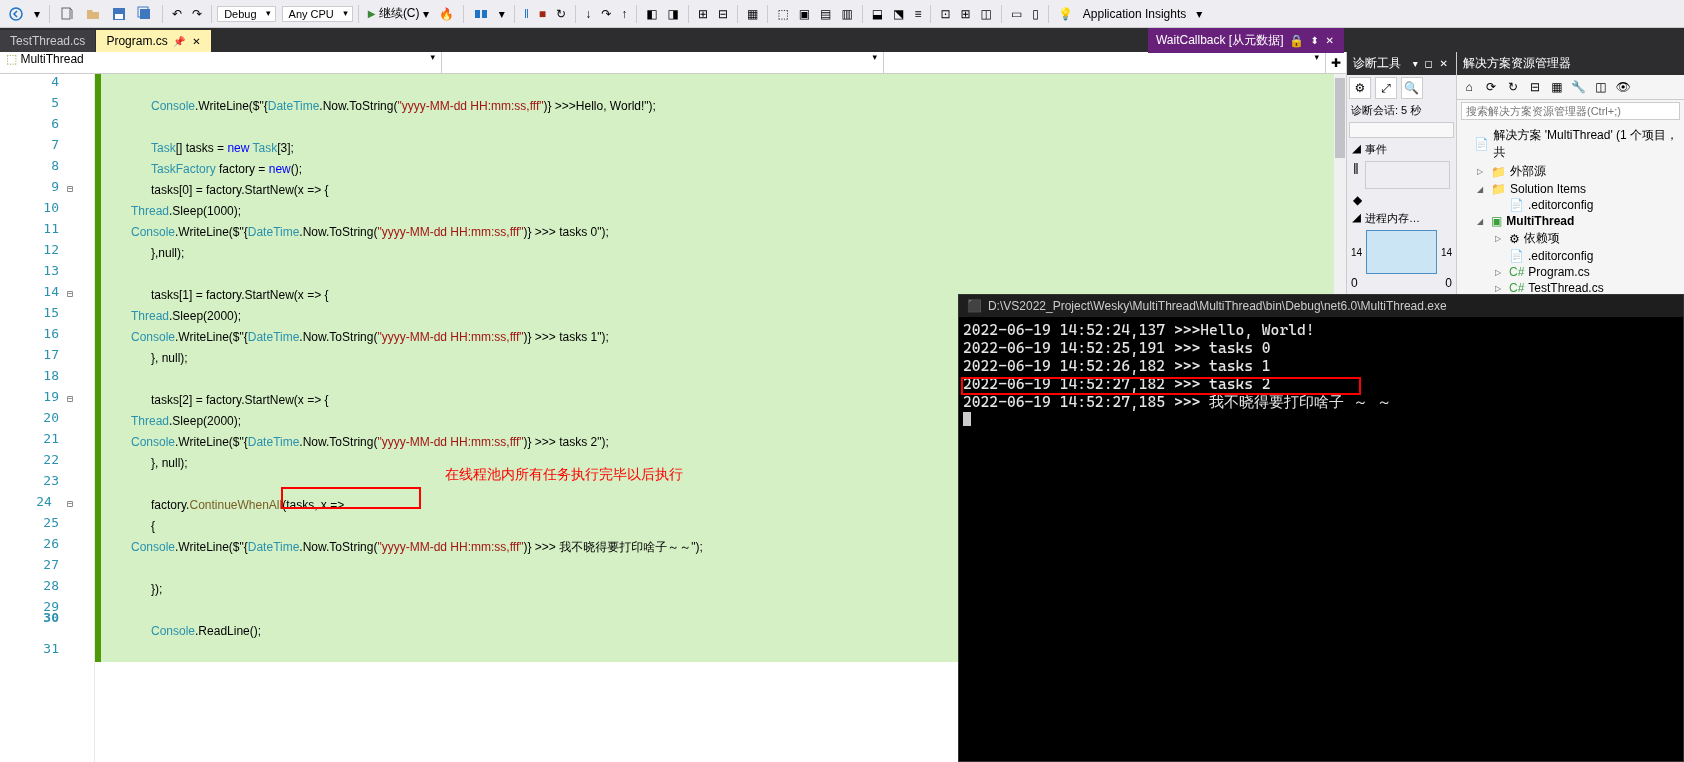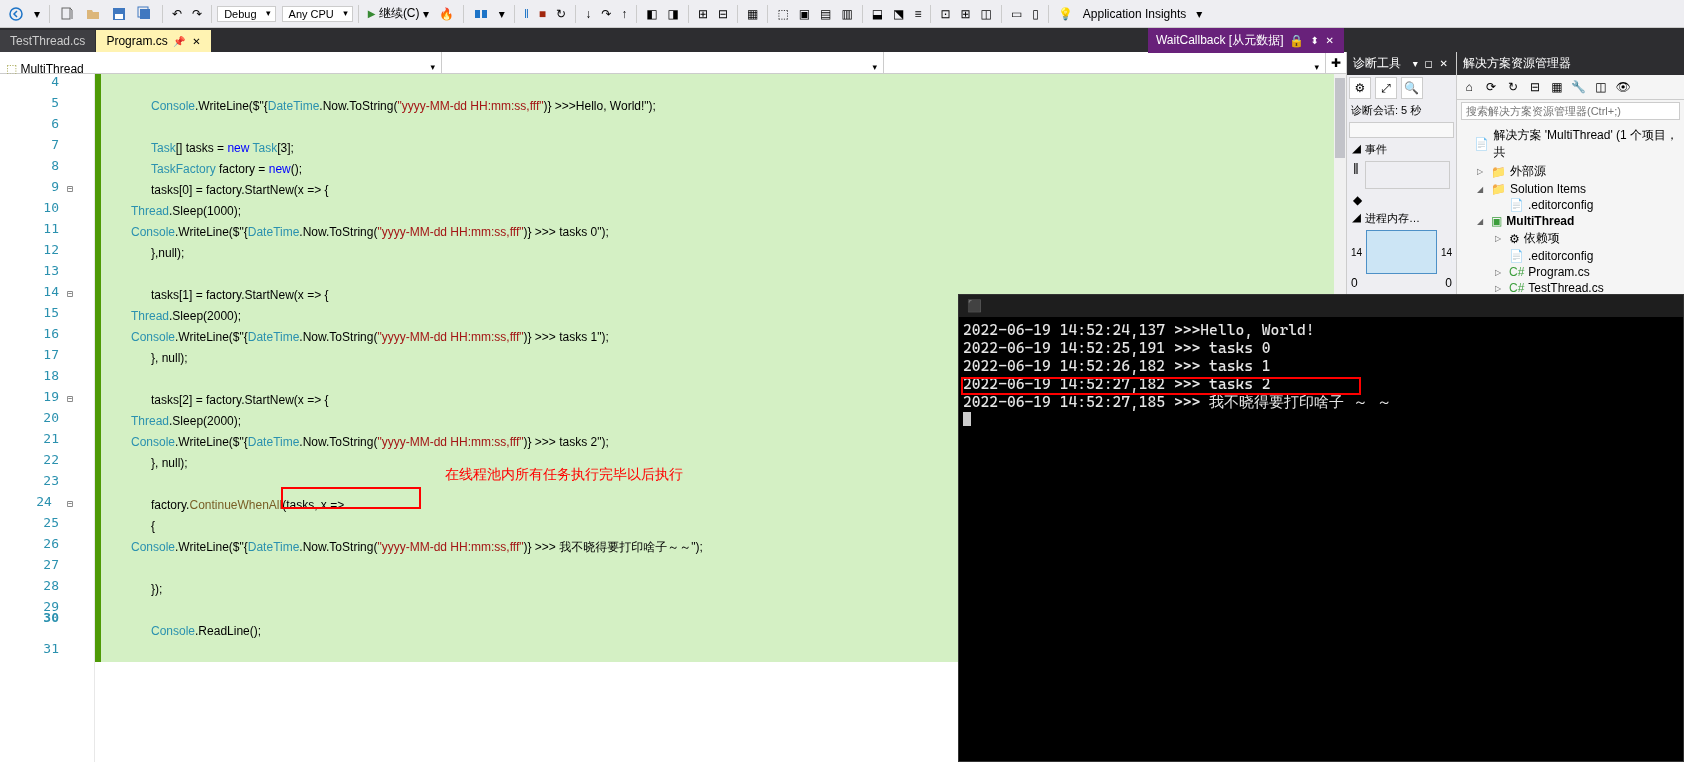--- a/index.html
+++ b/index.html
@@ -18,21 +18,21 @@
 .doc-tabs { height: 24px; background: #2d2d30; display: flex; align-items: flex-end; }
 .doc-tab { padding: 4px 10px; background: #3e3e42; color: #ccc; margin-right: 1px; font-size: 11px; display: flex; align-items: center; gap: 6px; }
 .doc-tab.active { background: #fff3b2; color: #000; }
 .doc-tab .close { font-size: 10px; }
 .doc-tab .pin { font-size: 10px; }
 
 
 .main-area { display: flex; height: calc(100% - 52px); }
 .editor-col { flex: 1; display: flex; flex-direction: column; background: #fff; min-width: 0; }
 .nav-bar { height: 22px; display: flex; border-bottom: 1px solid #ccc; }
-.nav-sel { flex: 1; padding: 10px 6px; border-right: 1px solid #ccc; font-size: 11px; background: #fff; position: relative; }
+.nav-sel { flex: 1; padding: 0 6px; border-right: 1px solid #ccc; font-size: 11px; background: #fff; position: relative; }
 .nav-sel::after { content: "▾"; position: absolute; right: 6px; font-size: 9px; }
 
 
 .editor-wrap { flex: 1; position: relative; overflow: hidden; }
 .gutter-bar { position: absolute; left: 0; top: 0; bottom: 0; width: 95px; background: #fff; border-right: 1px solid #e8e8e8; }
 .gutter-ln { position: absolute; right: 35px; color: #2b91af; text-align: right; font-family: Consolas, monospace; font-size: 13px; width: 30px; }
 .fold-col { position: absolute; right: 15px; color: #666; width: 12px; font-family: Consolas, monospace; font-size: 10px; cursor: pointer; }
 .change-bar { position: absolute; left: 95px; top: 0; width: 6px; background: #4e9a06; }
 .code-body { position: absolute; left: 101px; right: 12px; top: 0; background: #d4f0c4; }
 .code-line { height: 21px; line-height: 21px; font-family: Consolas, monospace; font-size: 13px; white-space: pre; padding-left: 20px; }
@@ -372,20 +372,21 @@
         <span style="color:#3c9e3c">C#</span>
         <span>TestThread.cs</span>
       </div>
     </div>
   </div>
 </div>
 
 <div class="console-win" style="left:958px;top:294px;width:726px;height:468px">
   <div class="console-title">
     <span class="ico">⬛</span>
+    <span>D:\VS2022_Project\Wesky\MultiThread\MultiThread\bin\Debug\net6.0\MultiThread.exe</span>
   </div>
   <div class="console-body" id="console-output">
       <div class="con-line">2022-06-19 14:52:24,137 &gt;&gt;&gt;Hello, World!</div>
       <div class="con-line">2022-06-19 14:52:25,191 &gt;&gt;&gt; tasks 0</div>
       <div class="con-line">2022-06-19 14:52:26,182 &gt;&gt;&gt; tasks 1</div>
       <div class="con-line">2022-06-19 14:52:27,182 &gt;&gt;&gt; tasks 2</div>
       <div class="con-line">2022-06-19 14:52:27,185 &gt;&gt;&gt; 我不晓得要打印啥子 ～ ～</div>
       <div><span class="cursor-blink"></span></div>
     </div>
 

